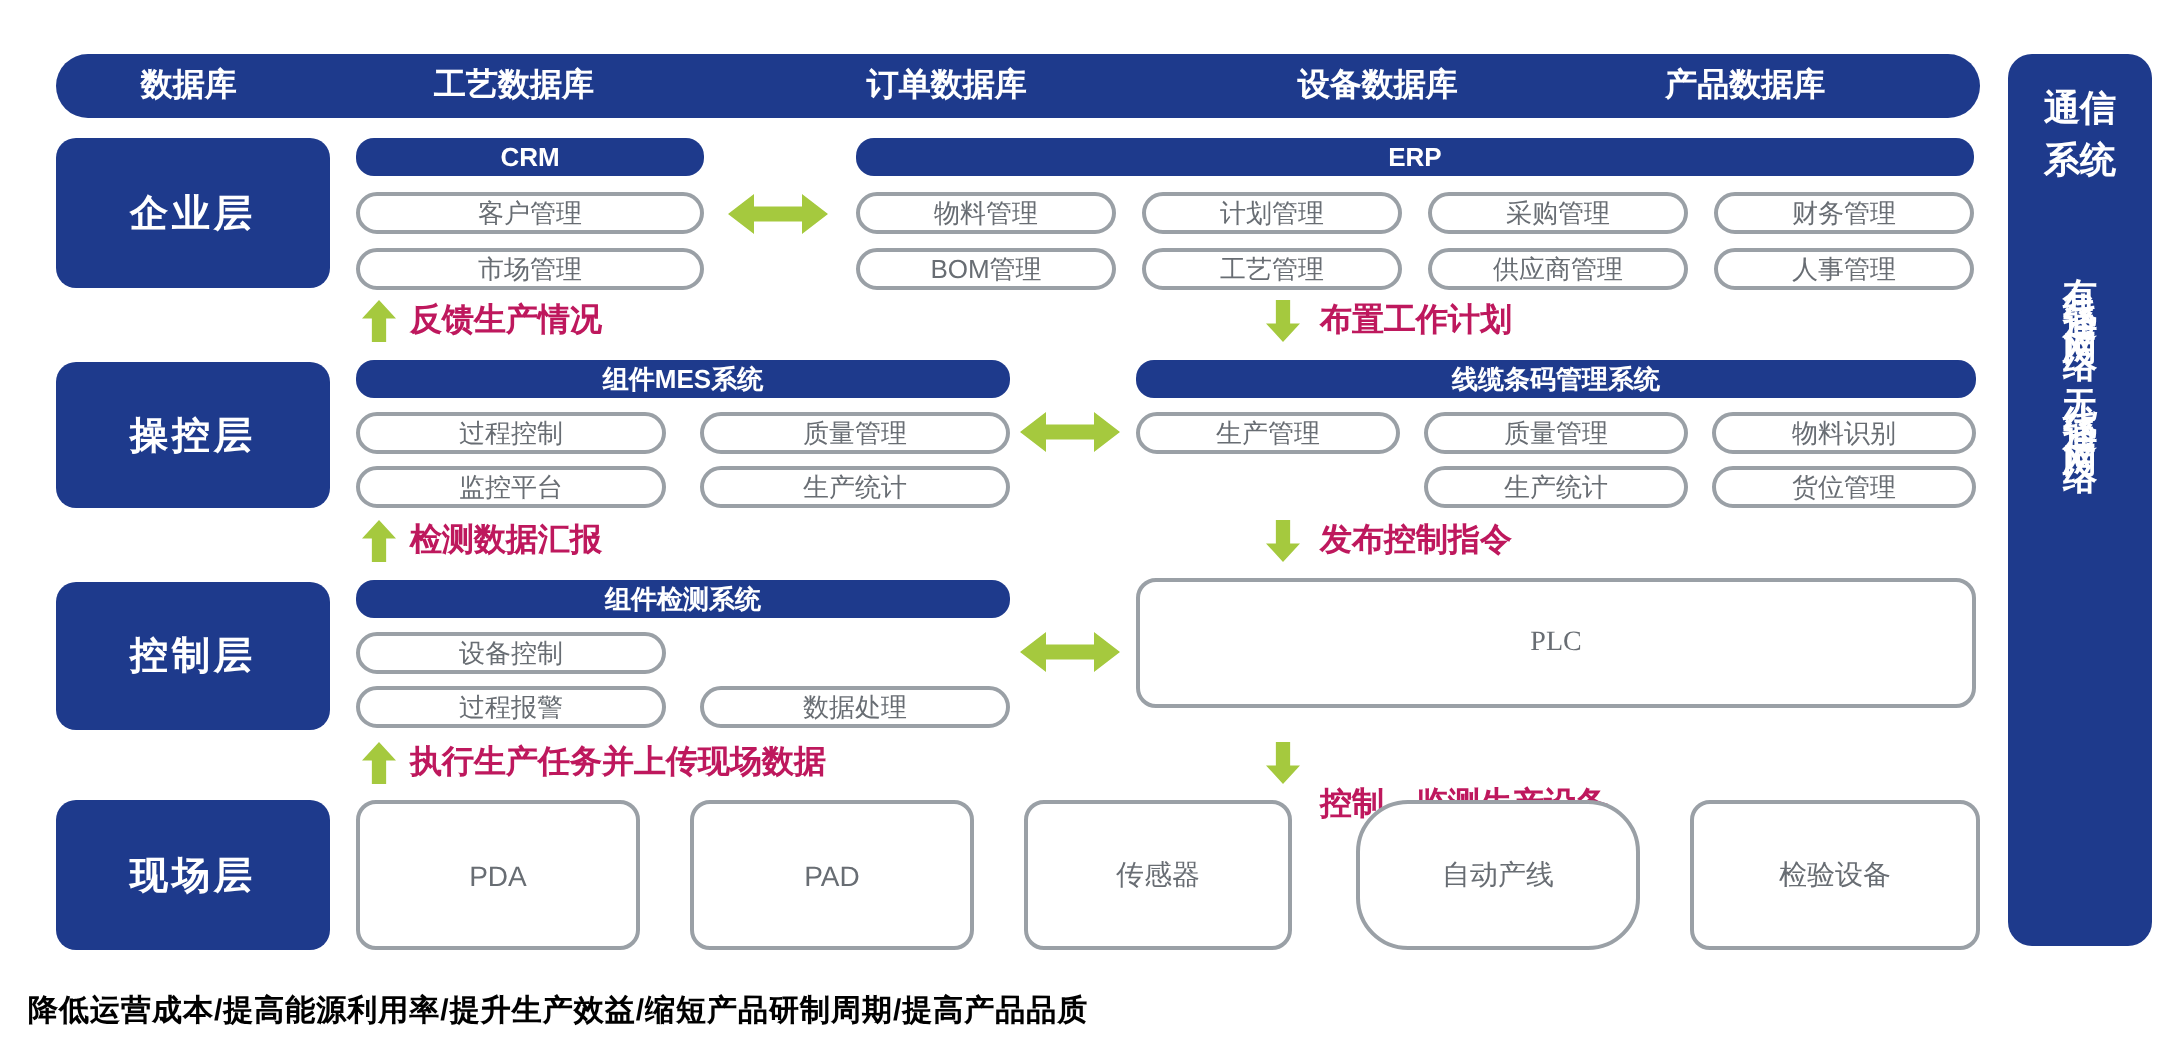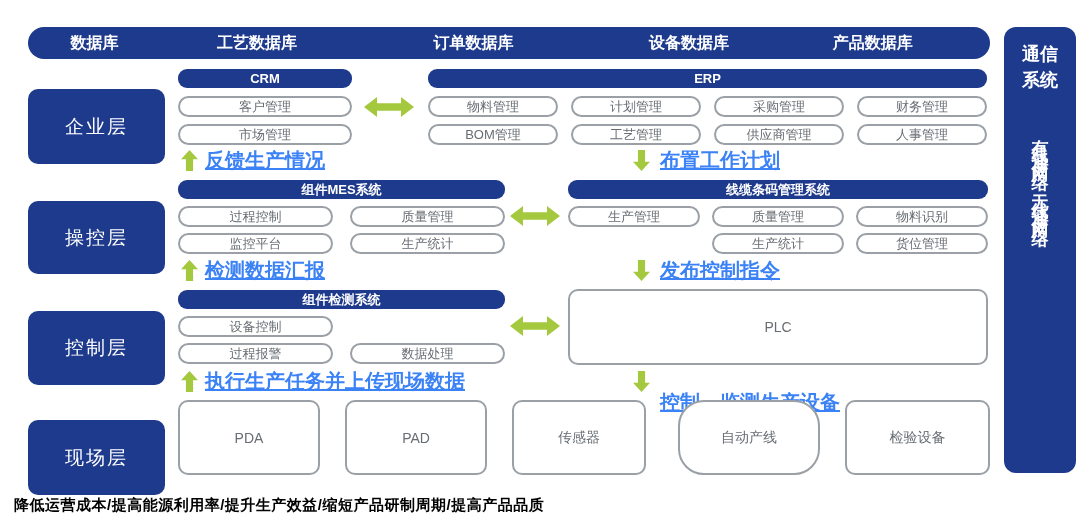--- a/index.html
+++ b/index.html
@@ -6,32 +6,32 @@
   html,body { background:#ffffff; }
   body { font-family:"Liberation Sans","DejaVu Sans",sans-serif; }
   .stage { position:relative; width:1080px; height:531px; background:#ffffff; overflow:hidden; }
   .abs { position:absolute; }
   .navy { background:#1e3a8c; color:#ffffff; }
 
   .topbar { left:28px; top:27px; width:962px; height:32px; border-radius:16px; }
   .topbar span { position:absolute; top:50%; transform:translate(-50%,-50%); font-size:16px; font-weight:700; white-space:nowrap; }
 
   .layerbox { width:137px; border-radius:10px; display:flex; align-items:center; justify-content:center;
-              font-size:19px; font-weight:400; letter-spacing:2px;margin-top:20px; }
+              font-size:19px; font-weight:700; letter-spacing:2px; }
 
   .subhdr { height:19px; border-radius:9px; display:flex; align-items:center; justify-content:center;
             font-size:13px; font-weight:700; }
 
   .pill { height:21px; background:#ffffff; border:2px solid #9aa0a6; border-radius:11px;
           display:flex; align-items:center; justify-content:center; font-size:13px; color:#686d73; }
 
   .bigbox { background:#ffffff; border:2px solid #9aa0a6; border-radius:10px;
             display:flex; align-items:center; justify-content:center; font-size:14px; color:#686d73; }
 
-  .flowtext { font-size:20px; font-weight:700; color:#3b82f6; white-space:nowrap; line-height:21px;text-decoration:underline; }
+  .flowtext { font-size:16px; font-weight:700; color:#be185d; white-space:nowrap; line-height:21px; }
 
   .arrow-up   { width:17px; height:21px; background:#a5c93e;
                 clip-path:polygon(50% 0,100% 44%,71% 44%,71% 100%,29% 100%,29% 44%,0 44%); }
   .arrow-down { width:17px; height:21px; background:#a5c93e;
                 clip-path:polygon(50% 100%,100% 56%,71% 56%,71% 0,29% 0,29% 56%,0 56%); }
   .dblarrow   { width:50px; height:20px; background:#a5c93e;
                 clip-path:polygon(0 50%,26% 0,26% 31%,74% 31%,74% 0,100% 50%,74% 100%,74% 69%,26% 69%,26% 100%); }
 
   .sidebar { left:1004px; top:27px; width:72px; height:446px; border-radius:12px;
              display:flex; flex-direction:column; align-items:center; padding:14px 0 16px; }
@@ -107,21 +107,21 @@
   <div class="abs arrow-down" style="left:633px; top:260px;"></div>
   <div class="abs flowtext" style="left:660px; top:260px;">发布控制指令</div>
 
   <div class="abs navy subhdr" style="left:178px; top:290px; width:327px;">组件检测系统</div>
   <div class="abs pill" style="left:178px; top:316px; width:155px;">设备控制</div>
   <div class="abs pill" style="left:178px; top:343px; width:155px;">过程报警</div>
   <div class="abs pill" style="left:350px; top:343px; width:155px;">数据处理</div>
 
   <div class="abs dblarrow" style="left:510px; top:316px;"></div>
 
-  <div class="abs bigbox" style="left:568px; top:289px; width:420px; height:76px;">PLC</div>
+  <div class="abs bigbox" style="left:568px; top:289px; width:420px; height:65px;font-family:Liberation Serif, serif;">PLC</div>
 
   <div class="abs arrow-up" style="left:181px; top:371px;"></div>
   <div class="abs flowtext" style="left:205px; top:371px;">执行生产任务并上传现场数据</div>
   <div class="abs arrow-down" style="left:633px; top:371px;"></div>
   <div class="abs flowtext" style="left:660px; top:392px;">控制、监测生产设备</div>
 
   <div class="abs bigbox" style="left:178px; top:400px; width:142px; height:75px;">PDA</div>
   <div class="abs bigbox" style="left:345px; top:400px; width:142px; height:75px;">PAD</div>
   <div class="abs bigbox" style="left:512px; top:400px; width:134px; height:75px;">传感器</div>
   <div class="abs bigbox" style="left:678px; top:400px; width:142px; height:75px;border-radius:26px;">自动产线</div>

